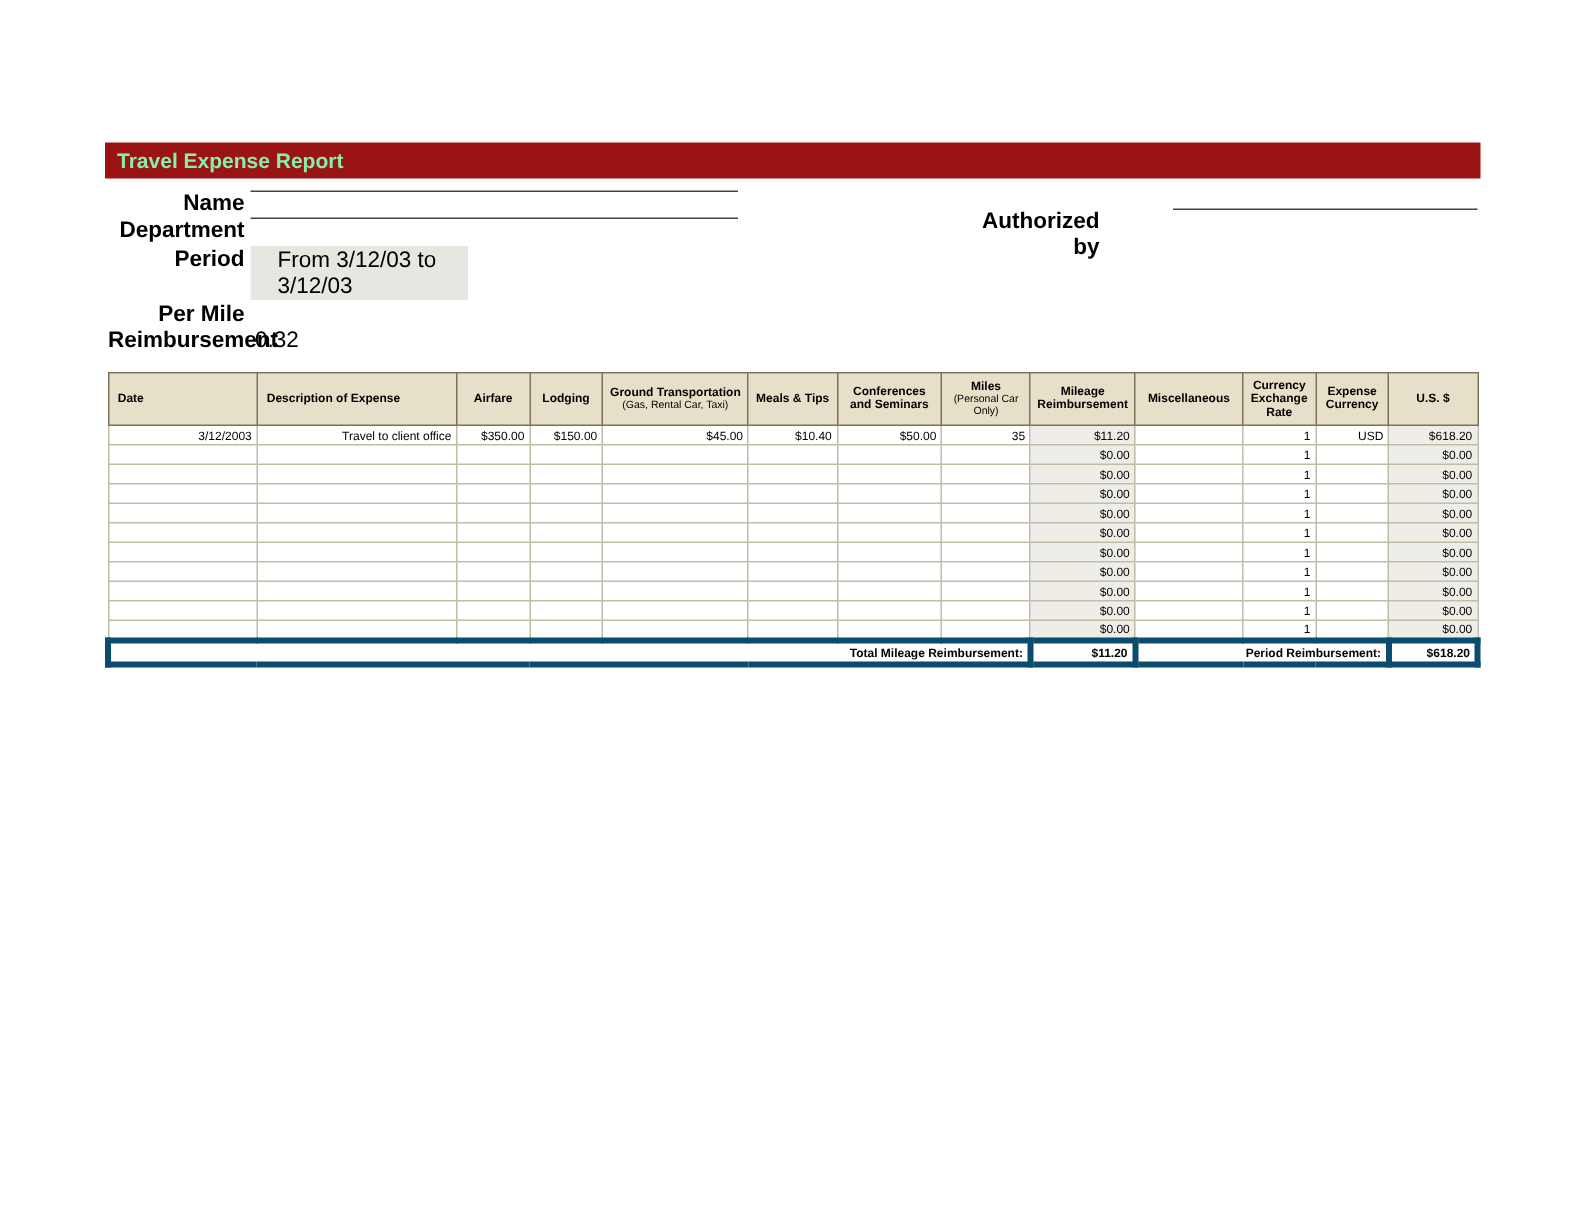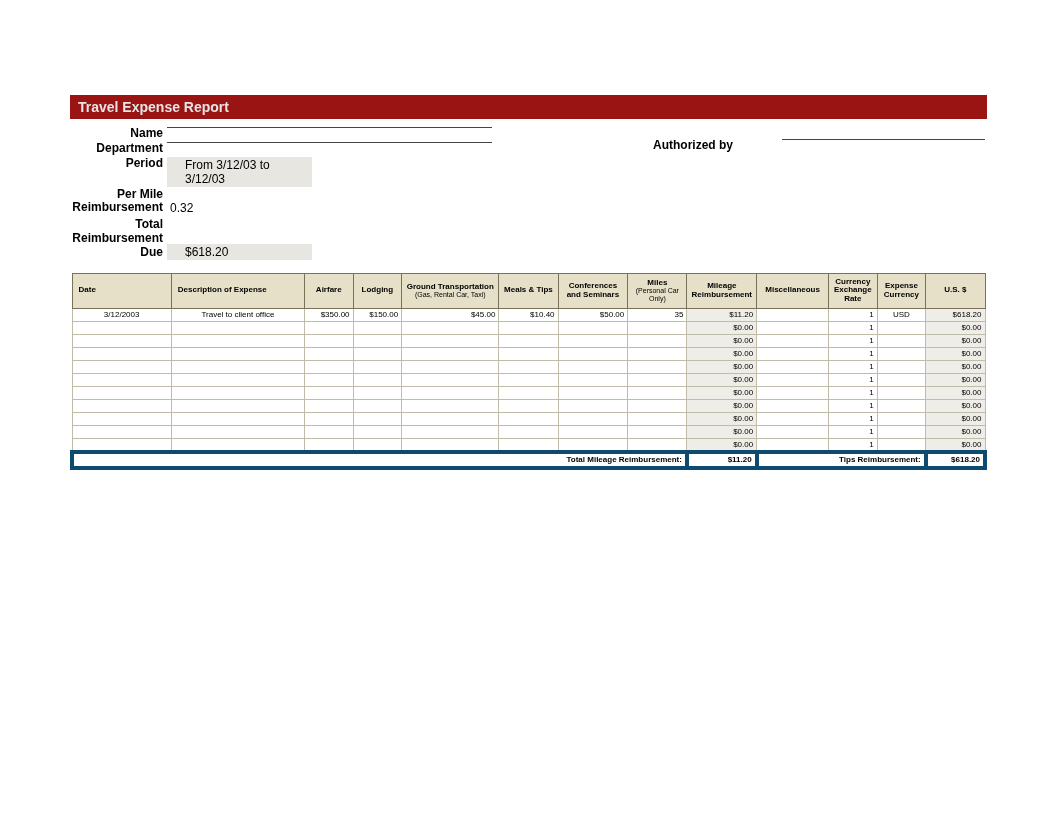--- a/index.html
+++ b/index.html
@@ -8,29 +8,29 @@
       background: #fff;
       font-size: 9px;
       color: #000;
     }
     .page {
       width: 1057px;
       padding: 95px 70px;
     }
     .title-bar {
       background: #9a1414;
-      color: #e5e5e5;
+      color: #86efac;
       font-weight: bold;
       font-size: 14px;
       padding: 4px 8px;
     }
     .header-section {
       display: flex;
       padding: 8px 2px 4px 2px;
-      font-size: 12px;
+      font-size: 15px;
     }
     .header-left { width: 420px; }
     .header-right { flex: 1; padding-left: 150px; }
     .header-row {
       display: flex;
       align-items: flex-start;
       margin-bottom: 1px;
       min-height: 12px;
     }
     .header-label {
@@ -70,21 +70,21 @@
       display: block;
     }
     table.expenses td {
       border: 1px solid #c0bca8;
       font-size: 8px;
       padding: 1px 3px;
       height: 13px;
       text-align: right;
       vertical-align: middle;
     }
-    table.expenses td.left { text-align: center; margin-left: 26px; }
+    table.expenses td.left { text-align: right; margin-left: 26px; }
     table.expenses td.shaded { background: #efede8; }
 
     table.expenses tr.footer td {
       border: 4px solid #0c4a6e;
       font-weight: bold;
       background: #fff;
       height: 16px;
     }
     table.expenses tr.footer td.lbl { text-align: right; }
     table.expenses tr.footer td.val { text-align: right; }
@@ -119,24 +119,20 @@
         <div class="header-label">Department</div>
         <div class="header-value underline"></div>
       </div>
       <div class="header-row">
         <div class="header-label">Period</div>
         <div class="header-value shaded">From 3/12/03 to 3/12/03</div>
       </div>
       <div class="header-row">
         <div class="header-label tall">Per Mile Reimbursement</div>
         <div class="header-value" style="align-self:flex-end;">0.32</div>
-      </div>
-      <div class="header-row" style="margin-top:3px;">
-        <div class="header-label tall">Total Reimbursement Due</div>
-        <div class="header-value shaded" style="align-self:flex-end;">$618.20</div>
       </div>
     </div>
     <div class="header-right">
       <div class="header-row" style="margin-top:12px;gap:45px;">
         <div class="header-label">Authorized by</div>
         <div class="header-value underline"></div>
       </div>
     </div>
   </div>
 
@@ -337,18 +333,18 @@
           <td></td>
           <td>1</td>
           <td class="left"></td>
           <td class="shaded">$0.00</td>
         </tr>
       </tbody>
     <tbody>
       <tr class="footer">
         <td colspan="8" class="lbl">Total Mileage Reimbursement:</td>
         <td class="val">$11.20</td>
-        <td colspan="3" class="lbl">Tips Reimbursement:</td>
+        <td colspan="3" class="lbl">Period Reimbursement:</td>
         <td class="val">$618.20</td>
       </tr>
     </tbody>
   </table>
 </div>
 
 </body></html>

